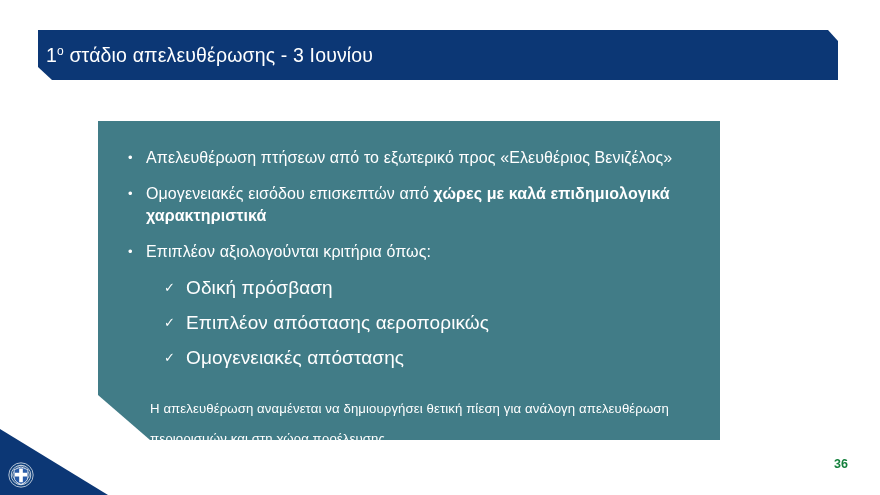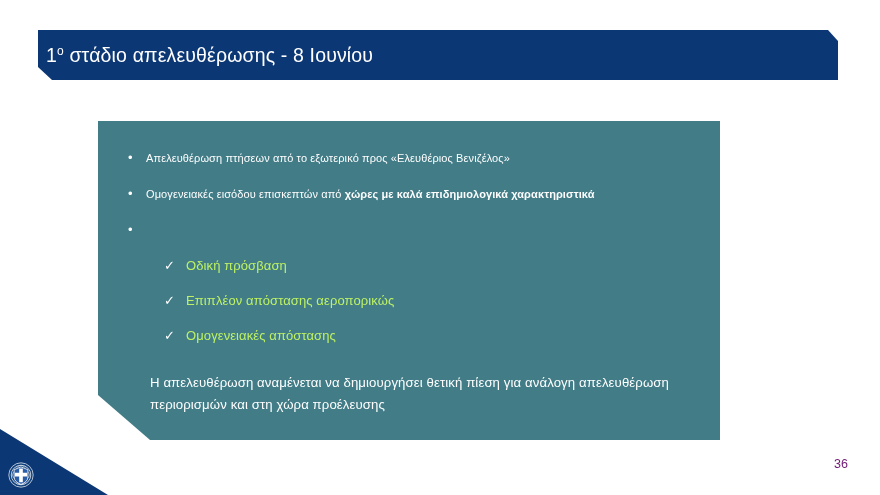--- a/index.html
+++ b/index.html
@@ -73,21 +73,21 @@
     width: 22px;
     color: #ffffff;
     font-size: 13px;
     line-height: 22px;
     text-align: left;
     padding-left: 4px;
     box-sizing: border-box;
   }
   .bullet-text {
     color: #ffffff;
-    font-size: 11px;
+    font-size: 16px;
     line-height: 22px;
     letter-spacing: 0.1px;
   }
   .bullet-text .b {
     font-weight: bold;
   }
 
   
   #check-list {
     margin-top: 6px;
@@ -99,33 +99,33 @@
     margin-bottom: 14px;
   }
   .check-marker {
     flex: 0 0 auto;
     width: 22px;
     color: #ffffff;
     font-size: 13px;
     line-height: 21px;
   }
   .check-text {
-    color: #bef264;
-    font-size: 13px;
+    color: #ffffff;
+    font-size: 19px;
     line-height: 21px;
     letter-spacing: 0.1px;
   }
 
   
   #closing-paragraph {
     margin-top: 26px;
     margin-left: 26px;
     color: #ffffff;
     font-size: 13.2px;
-    line-height: 22px;
+    line-height: 30px;
     letter-spacing: 0.1px;
     max-width: 520px;
   }
 
   
   #corner-triangle {
     position: absolute;
     left: 0;
     bottom: 0;
     width: 108px;
@@ -141,49 +141,50 @@
     width: 26px;
     height: 26px;
   }
 
   
   #page-number {
     position: absolute;
     right: 32px;
     bottom: 24px;
     font-size: 12.5px;
-    font-weight: normal;
-    color: #701a75;
+    font-weight: bold;
+    color: #15803d;
   }
 </style>
 </head>
 <body>
 
 <div id="slide">
 
   <div id="title-banner">
     <div id="title-text">
-      <span>1</span><span class="sup">ο</span><span> στάδιο απελευθέρωσης - 8 Ιουνίου</span>
+      <span>1</span><span class="sup">ο</span><span> στάδιο απελευθέρωσης - 3 Ιουνίου</span>
     </div>
   </div>
 
   <div id="content-panel">
 
     <div class="bullet-row">
       <span class="bullet-marker">•</span>
       <span class="bullet-text"><span>Απελευθέρωση πτήσεων από το εξωτερικό προς «Ελευθέριος Βενιζέλος»</span><span class="b"></span></span>
     </div>
 
     <div class="bullet-row">
       <span class="bullet-marker">•</span>
       <span class="bullet-text"><span>Ομογενειακές εισόδου επισκεπτών από </span><span class="b">χώρες με καλά επιδημιολογικά χαρακτηριστικά</span></span>
     </div>
 
     <div class="bullet-row">
       <span class="bullet-marker">•</span>
+      <span class="bullet-text"><span>Επιπλέον αξιολογούνται κριτήρια όπως:</span><span class="b"></span></span>
     </div>
 
     <div id="check-list">
       <div class="check-row">
         <span class="check-marker">✓</span>
         <span class="check-text">Οδική πρόσβαση</span>
       </div>
       <div class="check-row">
         <span class="check-marker">✓</span>
         <span class="check-text">Επιπλέον απόστασης αεροπορικώς</span>

